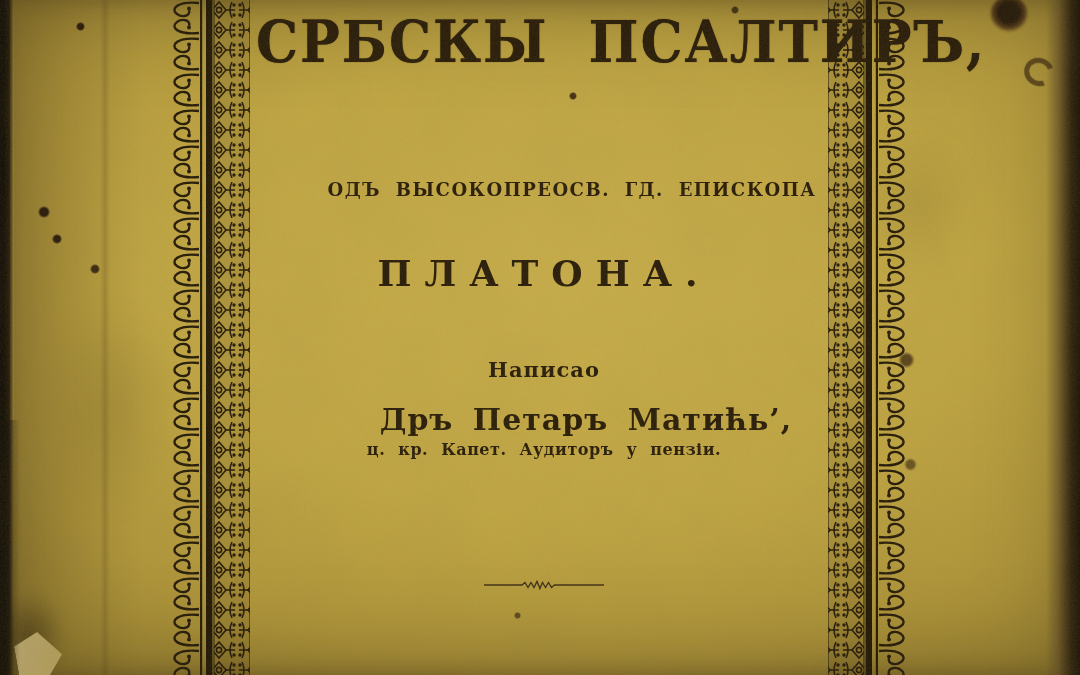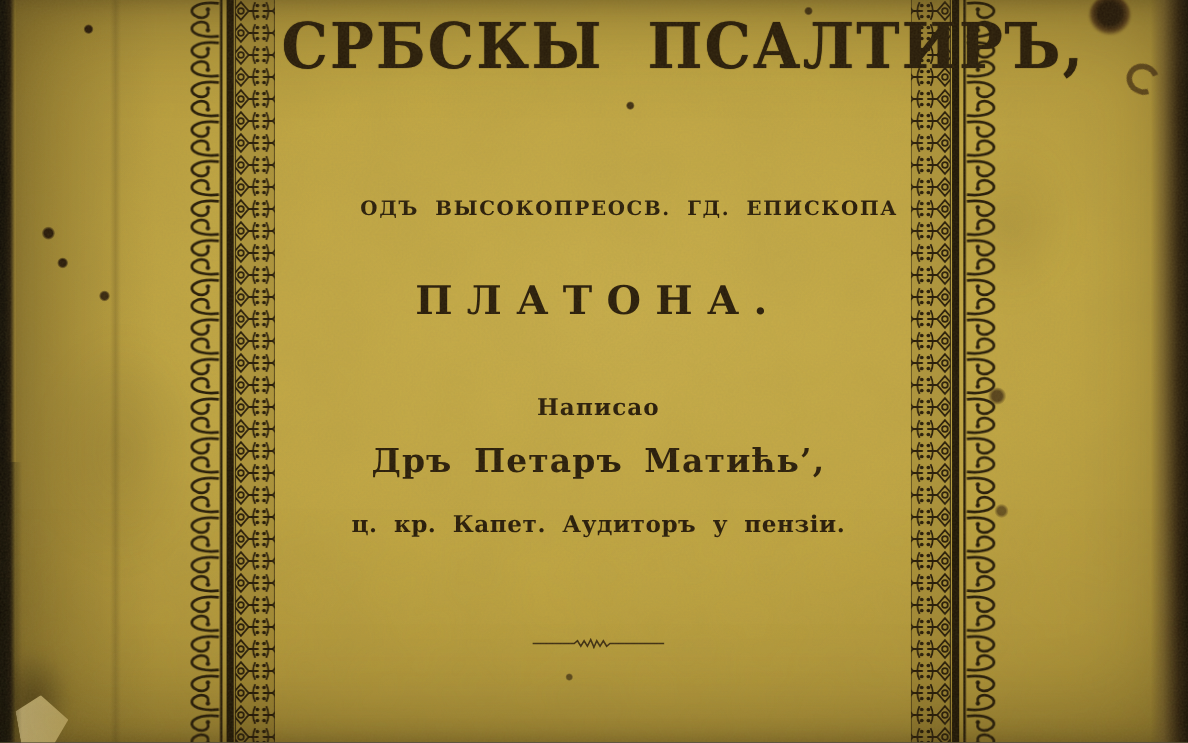--- a/index.html
+++ b/index.html
@@ -31,22 +31,22 @@
   .orn-left{left:165px;top:0;}
   .orn-right{left:828px;top:0;transform:scaleX(-1);}
   
   .content{left:250px;top:0;width:588px;height:675px;color:#221607;}
   .content > div{left:0;width:100%;text-align:center;font-weight:bold;white-space:nowrap;}
   .t-title{top:8px;font-size:54px;letter-spacing:2px;word-spacing:20px;transform:scale(.98,1.06);transform-origin:center top;text-shadow:0 0 1px rgba(30,18,5,.8);}
   .t-preveden{top:111px;font-size:21px;letter-spacing:1px;}
   .t-od{top:179px;font-size:18px;letter-spacing:1.5px;word-spacing:7px;margin-left:28px;}
   .t-platona{top:252px;font-size:36px;letter-spacing:13px;}
   .t-napisao{top:357px;font-size:21px;letter-spacing:1px;}
-  .t-author{top:402px;font-size:30px;letter-spacing:1px;word-spacing:8px;}
-  .t-rank{top:464px;font-size:21px;letter-spacing:.5px;word-spacing:7px;}
+  .t-author{top:402px;font-size:30px;letter-spacing:1px;word-spacing:8px;padding-left:42px;}
+  .t-rank{top:440px;font-size:16px;letter-spacing:.5px;word-spacing:7px;}
   .divider{left:484px;top:578px;}
   
   .stain{border-radius:50%;pointer-events:none;}
   .s1{left:990px;top:-4px;width:38px;height:36px;filter:blur(1px);
       background:radial-gradient(circle at 50% 45%,#1d1106 0 38%,rgba(62,36,15,.85) 58%,rgba(62,36,15,0) 74%);}
   .s2{left:1024px;top:58px;width:30px;height:28px;border:5px solid rgba(55,33,13,.7);
       border-radius:50%;border-right-color:transparent;transform:rotate(25deg);filter:blur(.6px);box-sizing:border-box;}
   .s3{left:898px;top:352px;width:17px;height:16px;background:radial-gradient(circle,rgba(64,44,18,.85) 0 40%,rgba(64,44,18,0) 72%);}
   .s4{left:904px;top:458px;width:13px;height:13px;background:radial-gradient(circle,rgba(64,44,18,.7) 0 40%,rgba(64,44,18,0) 72%);}
   .s5{left:76px;top:22px;width:9px;height:9px;background:radial-gradient(circle,#241508 0 45%,rgba(36,21,8,0) 75%);}

